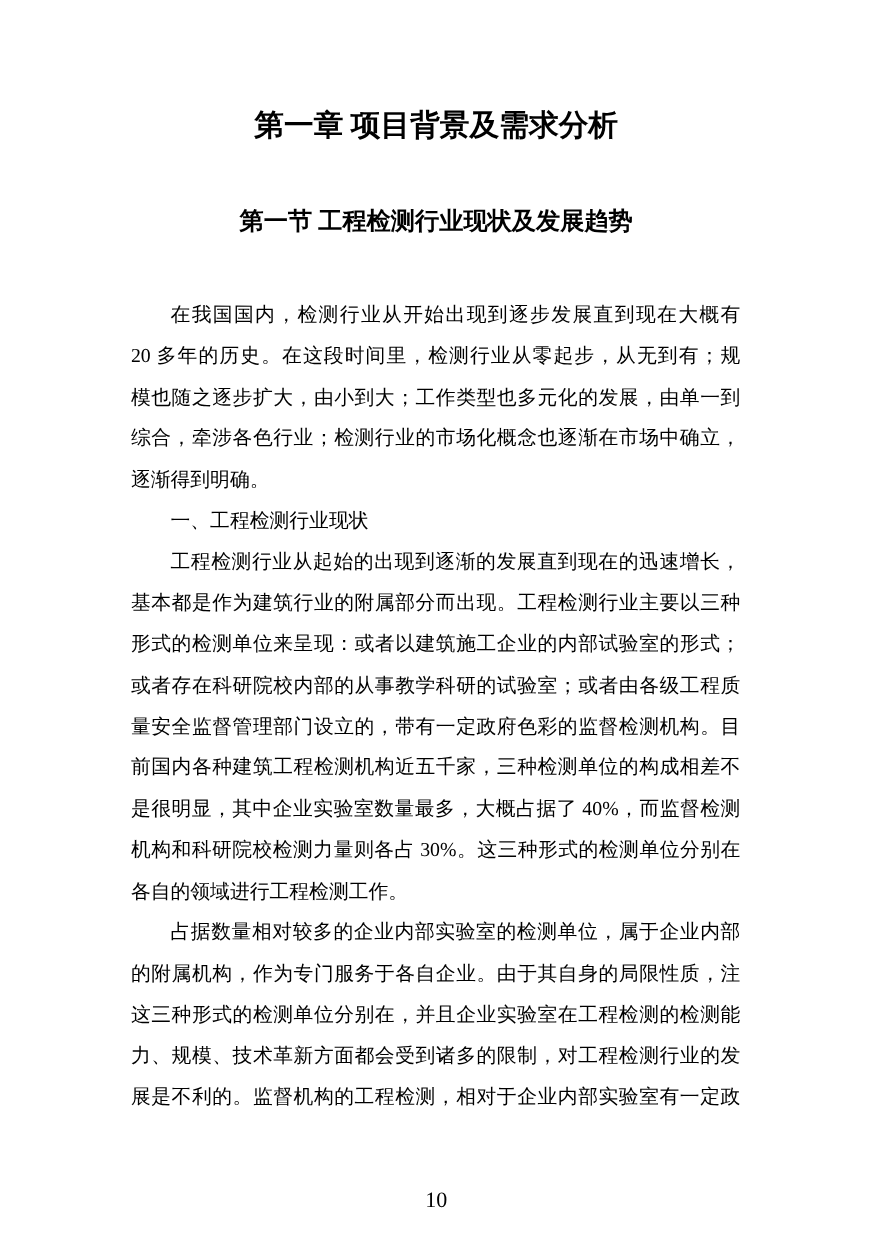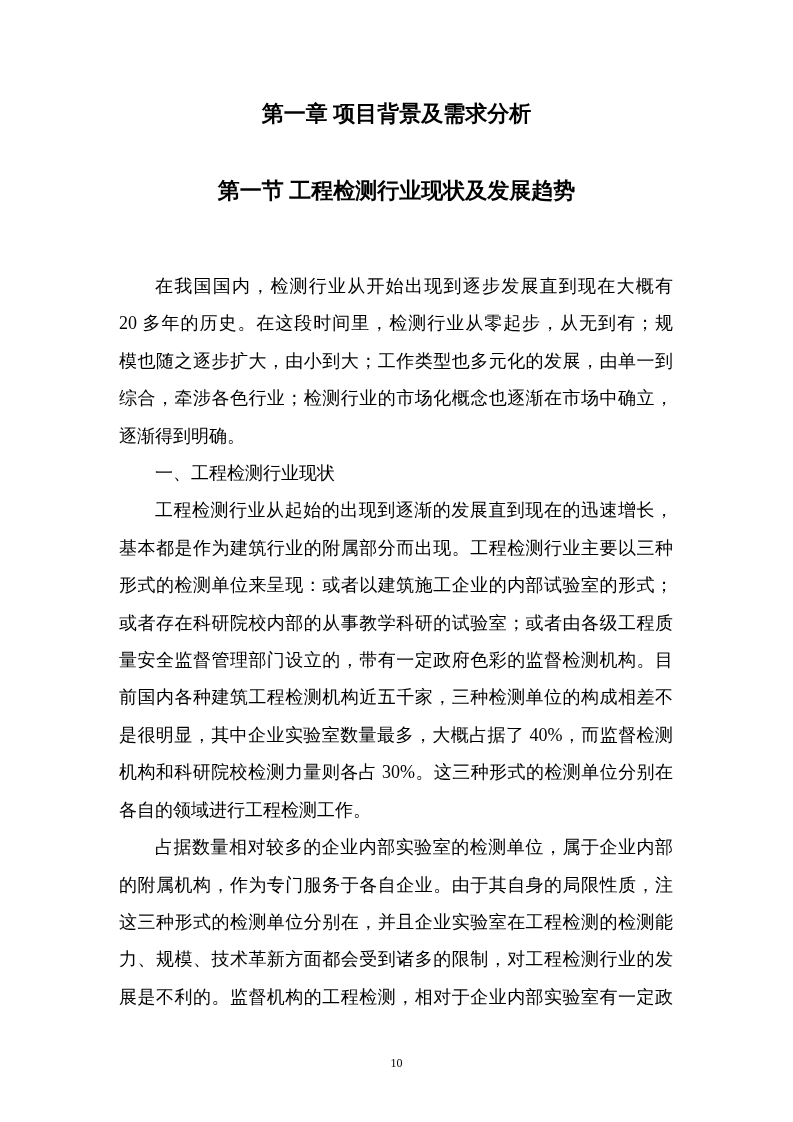--- a/index.html
+++ b/index.html
@@ -16,28 +16,28 @@
     color: #000000;
     overflow: hidden;
   }
   .chapter-title {
     position: absolute;
     top: 99px;
     left: 0;
     width: 100%;
     margin: 0;
     text-align: center;
-    font-size: 22px;
+    font-size: 27px;
     font-weight: bold;
     line-height: 30px;
     letter-spacing: 0px;
   }
   .section-title {
     position: absolute;
-    top: 176px;
+    top: 186px;
     left: 0;
     width: 100%;
     margin: 0;
     text-align: center;
     font-size: 22px;
     font-weight: bold;
     line-height: 30px;
   }
   .body-text {
     position: absolute;
@@ -54,25 +54,25 @@
   }
   .line.end {
     text-align: right;
     text-align-last: left;
   }
   .line.indent {
     text-indent: 2em;
   }
   .page-number {
     position: absolute;
-    top: 1052px;
+    top: 1080px;
     left: 0;
     width: 100%;
     text-align: center;
-    font-size: 12px;
+    font-size: 20px;
     line-height: 22px;
   }
 </style>
 </head>
 <body>
 
 <div class="page">
 
   <h1 class="chapter-title">第一章 项目背景及需求分析</h1>
 

